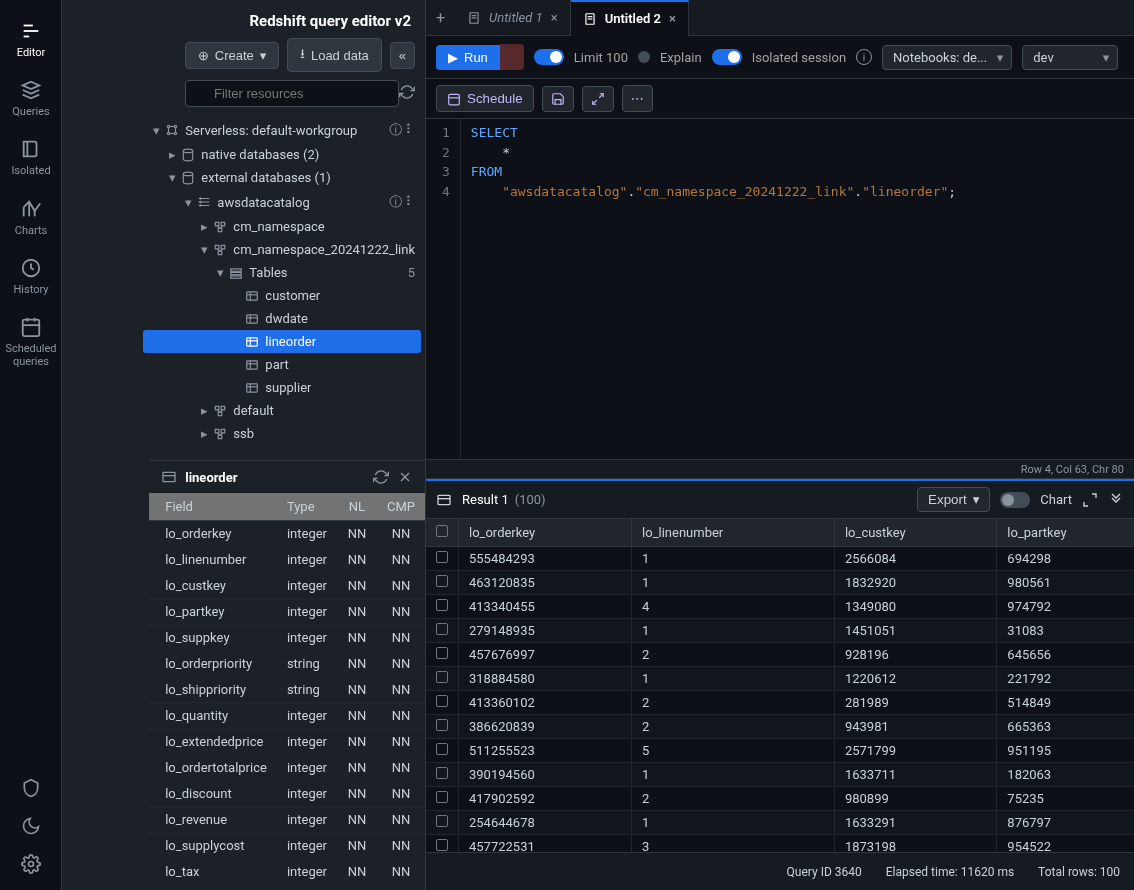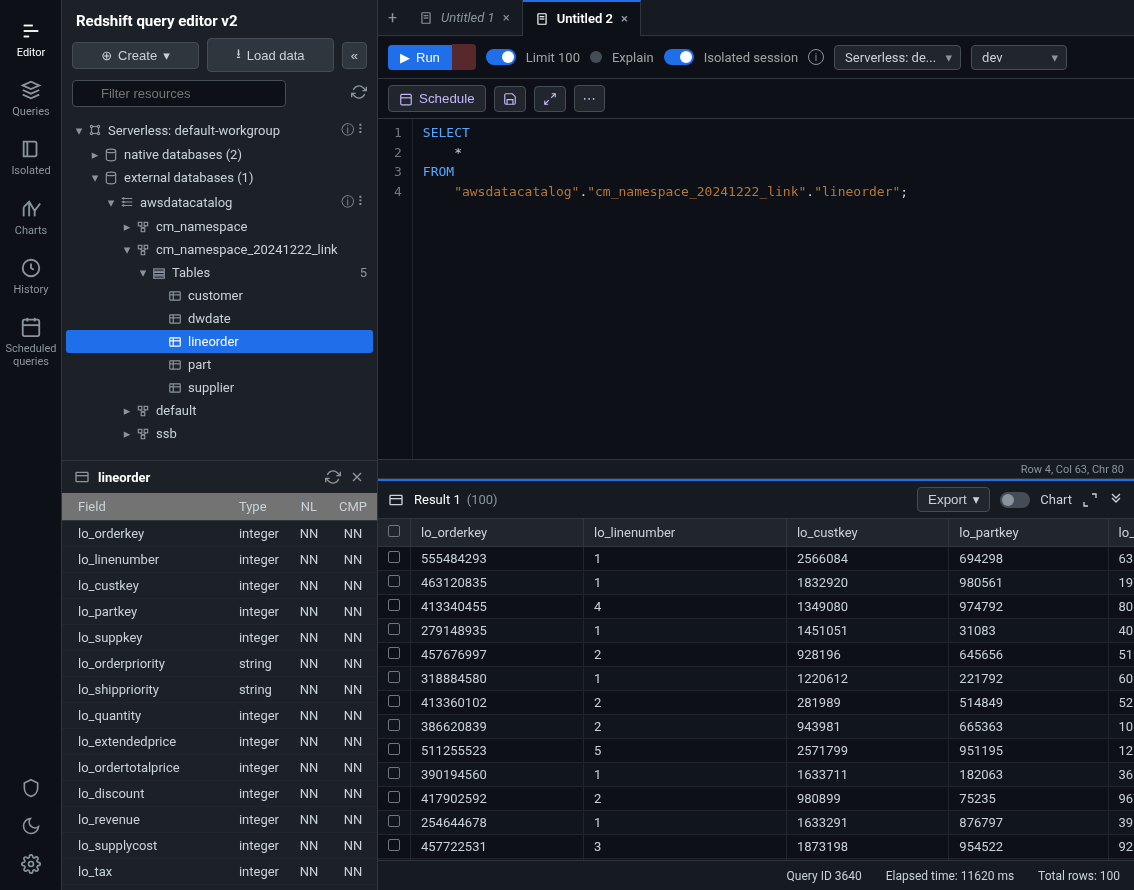--- a/index.html
+++ b/index.html
@@ -10,21 +10,21 @@
 .rail { width:62px; background:#0d1117; display:flex; flex-direction:column; padding-top:10px; border-right:1px solid #30363d; }
 .rail-item { width:62px; display:flex; flex-direction:column; align-items:center; padding:10px 0; cursor:pointer; color:#8b949e; }
 .rail-item.active { color:#fff; }
 .rail-item svg { width:22px; height:22px; }
 .rail-item span { font-size:11px; margin-top:4px; text-align:center; line-height:1.2; }
 .rail-spacer { flex:1; }
 .rail-bottom { width:62px; display:flex; flex-direction:column; align-items:center; padding-bottom:16px; gap:18px; }
 .rail-bottom svg { width:20px; height:20px; color:#8b949e; cursor:pointer; }
 
 
-.explorer { width:316px; background:#1c2128; display:flex; flex-direction:column; border-right:1px solid #30363d; }
+.explorer { width:364px; background:#1c2128; display:flex; flex-direction:column; border-right:1px solid #30363d;align-items:flex-end; }
 .exp-header { padding:12px 14px 8px; font-size:15px; font-weight:700; color:#fff; }
 .exp-toolbar { display:flex; gap:8px; padding:0 10px 8px; align-items:center; }
 .btn { background:#30363d; border:1px solid #444c56; color:#c9d1d9; border-radius:4px; padding:5px 12px; font-size:13px; cursor:pointer; display:flex; align-items:center; gap:6px; justify-content:center; }
 .btn-create { flex:1; }
 .btn-load { flex:1; }
 .btn-collapse { padding:5px 8px; }
 .exp-filter { display:flex; padding:0 10px 8px; align-items:center; }
 .filter-input { flex:1; background:#0d1117; border:1px solid #444c56; border-radius:4px; padding:5px 8px 5px 28px; color:#c9d1d9; font-size:13px; position:relative; }
 .filter-wrap { flex:1; position:relative; }
 .filter-wrap svg { position:absolute; left:8px; top:50%; transform:translateY(-50%); width:14px; height:14px; color:#8b949e; }
@@ -95,21 +95,21 @@
 .res-toggle::after{content:"";width:12px;height:12px;background:#8b949e;border-radius:50%;position:absolute;top:2px;left:2px;}
 
 .grid-wrap { flex:1; overflow:auto; }
 .grid { border-collapse:collapse; font-size:13px; width:100%; min-width:900px; }
 .grid th { text-align:left; padding:6px 10px; background:#21262d; border-bottom:1px solid #30363d; border-right:1px solid #30363d; font-weight:400; position:sticky; top:0; }
 .grid td { padding:4px 10px; border-bottom:1px solid #21262d; border-right:1px solid #21262d; white-space:nowrap; }
 .grid th:first-child, .grid td:first-child { width:32px; text-align:center; }
 .grid tbody tr:nth-child(even){background:#11161d;}
 .chk { width:12px; height:12px; border:1px solid #6e7681; display:inline-block; border-radius:2px; cursor:pointer; }
 
-.footer { height:30px; background:#161b22; border-top:1px solid #30363d; display:flex; justify-content:flex-end; align-items:center; padding:0 14px; gap:24px; font-size:12px; color:#c9d1d9; }
+.footer { height:38px; background:#161b22; border-top:1px solid #30363d; display:flex; justify-content:flex-end; align-items:center; padding:0 14px; gap:24px; font-size:12px; color:#c9d1d9; }
 
 
 ::-webkit-scrollbar{width:10px;height:10px;}
 ::-webkit-scrollbar-track{background:#0d1117;}
 ::-webkit-scrollbar-thumb{background:#30363d;border-radius:5px;}
 </style>
 </head>
 <body>
 
 <div class="app">
@@ -537,21 +537,21 @@
     <div class="run-bar">
       <button class="run-btn">▶ <span>Run</span></button>
       <div class="run-stop"></div>
       <div class="toggle"></div>
       <span class="run-label">Limit 100</span>
       <div class="dot"></div>
       <span class="run-label">Explain</span>
       <div class="toggle"></div>
       <span class="run-label">Isolated session</span>
       <div class="info-circle">i</div>
-      <div class="select">Serverless: de...</div>
+      <div class="select">Notebooks: de...</div>
       <div class="select" style="min-width:96px">dev</div>
     </div>
 
     <div class="action-bar">
       <button class="abtn">
         <svg width="14" height="14" viewBox="0 0 24 24" fill="none" stroke="currentColor" stroke-width="2">
             <rect x="3" y="4" width="18" height="18" rx="2"></rect>
             <line x1="3" y1="10" x2="21" y2="10"></line>
           </svg>
         <span>Schedule</span>

